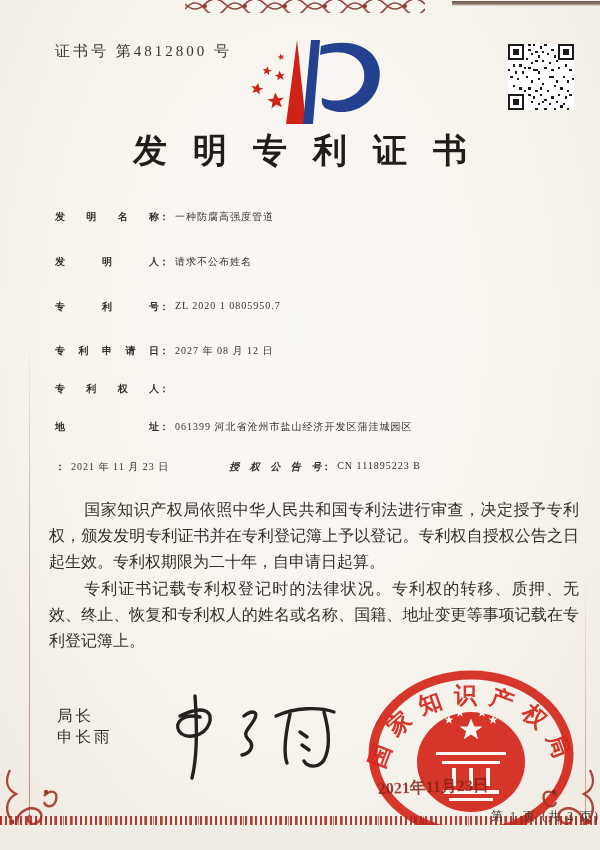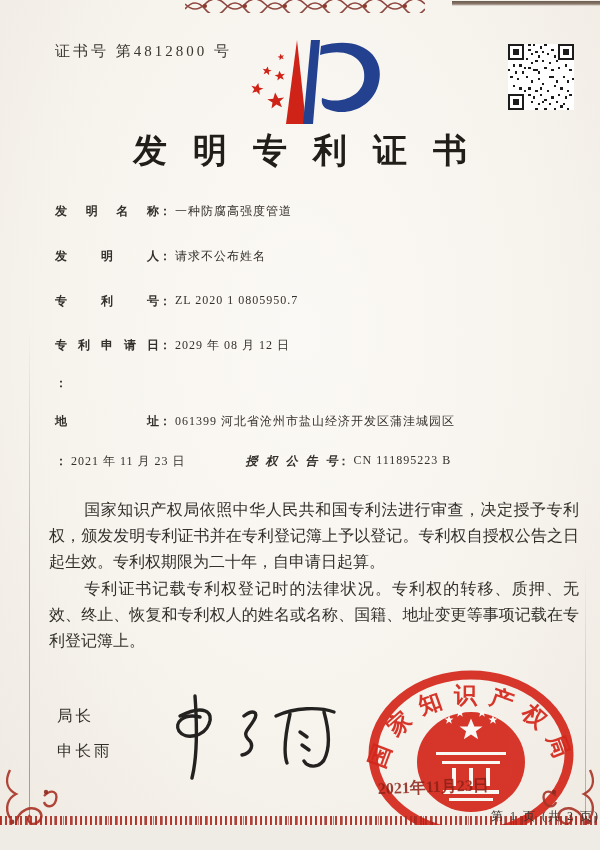--- a/index.html
+++ b/index.html
@@ -18,37 +18,37 @@
     background:linear-gradient(180deg,rgba(120,80,70,0) 0%,rgba(120,80,70,.4) 40%,rgba(150,60,50,.55) 100%);}
   .edge-line-right{position:absolute;left:585px;top:560px;width:1px;height:290px;
     background:linear-gradient(180deg,rgba(120,80,70,0) 0%,rgba(150,60,50,.5) 100%);}
   
   .cert-no{position:absolute;left:55px;top:42px;font-size:15px;letter-spacing:3px;color:#3a352f;}
   .logo{position:absolute;left:233px;top:34px;width:172px;height:98px;}
   .qr{position:absolute;left:508px;top:44px;width:66px;height:66px;}
   .title{position:absolute;left:0;top:128px;width:600px;text-align:center;
     font-size:34px;font-weight:bold;letter-spacing:26px;text-indent:26px;color:#211d19;}
   
-  .fields{position:absolute;left:55px;top:203px;width:510px;font-size:12px;color:#33302b;}
+  .fields{position:absolute;left:55px;top:210px;width:510px;font-size:10px;color:#33302b;}
   .frow{display:flex;align-items:flex-start;height:20px;}
   .frow .label{width:104px;text-align:justify;text-align-last:justify;font-weight:bold;flex:none;}
   .frow .colon{width:16px;flex:none;font-weight:bold;}
   .frow .value{letter-spacing:1px;white-space:nowrap;}
   .m1{margin-bottom:25px}.m2{margin-bottom:25px}.m3{margin-bottom:24px}
   .m4{margin-bottom:18px}.m5{margin-bottom:18px}.m6{margin-bottom:20px}
   .grant{display:flex;margin-left:60px;}
   .grant .label{width:92px;text-align:justify;text-align-last:justify;font-weight:bold;flex:none;font-style:italic;}
   .grant .colon{width:16px;flex:none;font-weight:bold;}
   
   .paragraphs{position:absolute;left:49px;top:497px;width:530px;
     font-size:16px;line-height:1.64;text-align:justify;color:#33302b;}
   .paragraphs p{margin:0;text-indent:2.2em;}
   
   .signatory{position:absolute;left:57px;top:706px;font-size:15.5px;letter-spacing:3px;color:#33302b;}
-  .signatory .name{margin-top:14px;}
+  .signatory .name{}
   .signature{position:absolute;left:150px;top:686px;width:195px;height:98px;}
   .seal{position:absolute;left:364px;top:668px;width:214px;height:172px;}
   .corner-bl{position:absolute;left:0;top:768px;width:62px;height:82px;}
   .corner-br{position:absolute;right:0;top:768px;width:62px;height:82px;transform:scaleX(-1);}
   .bottom-fringe{position:absolute;left:0;bottom:0;width:600px;height:9px;
     background:
       repeating-linear-gradient(90deg, rgba(178,40,30,.9) 0 2px, rgba(178,40,30,0) 2px 5px),
       repeating-linear-gradient(90deg, rgba(120,25,20,.5) 0 1px, rgba(120,25,20,0) 1px 9px);}
   .page-footer{position:absolute;left:0;top:808px;width:600px;text-align:right;
     font-size:12px;letter-spacing:2px;color:#3a352f;}
@@ -194,23 +194,24 @@
         <span class="value">请求不公布姓名</span>
     </div>
     <div class="frow m3">
       <span class="label">专利号</span>
         <span class="colon">：</span>
         <span class="value">ZL 2020 1 0805950.7</span>
     </div>
     <div class="frow m4">
       <span class="label">专利申请日</span>
         <span class="colon">：</span>
-        <span class="value">2029 年 08 月 12 日</span>
+        <span class="value">2027 年 08 月 12 日</span>
     </div>
     <div class="frow m5">
+      <span class="label">专利权人</span>
         <span class="colon">：</span>
     </div>
     <div class="frow m6">
       <span class="label">地址</span>
         <span class="colon">：</span>
         <span class="value">061399 河北省沧州市盐山经济开发区蒲洼城园区</span>
     </div>
     <div class="frow">
         <span class="colon">：</span>
         <span class="value">2021 年 11 月 23 日</span>

